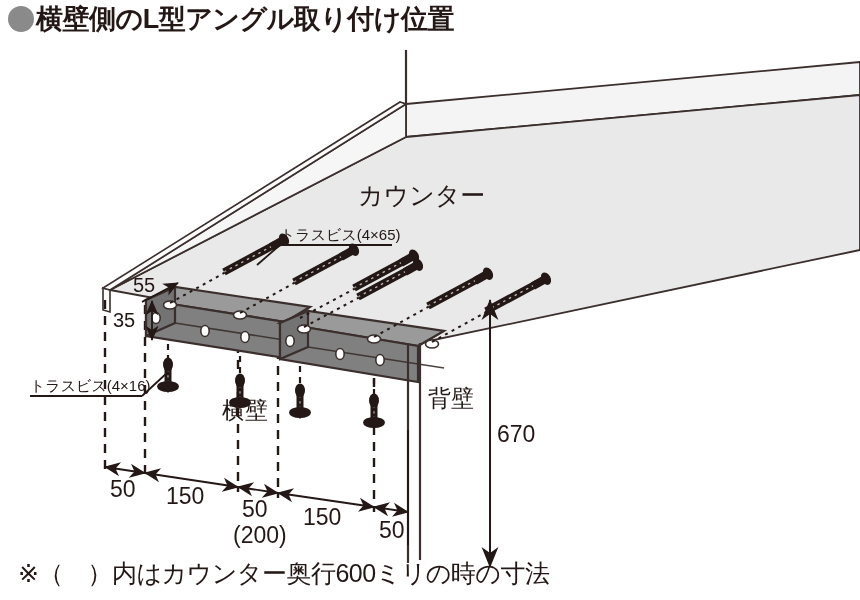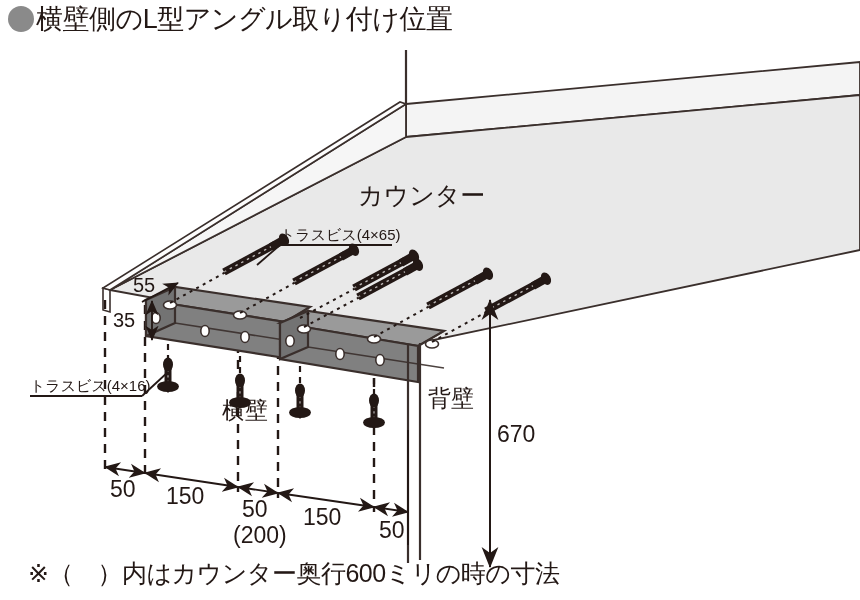--- a/index.html
+++ b/index.html
@@ -5,24 +5,24 @@
   html,body{margin:0;padding:0;background:#fff;}
   body{width:860px;height:600px;overflow:hidden;
        font-family:"Liberation Sans","DejaVu Sans",sans-serif;color:#231815;}
   #stage{position:relative;width:860px;height:600px;background:#ffffff;}
 
   
   .title-row{position:absolute;left:8px;top:4px;display:flex;align-items:center;}
   .bullet{width:26px;height:26px;border-radius:50%;background:#8a8a8a;display:inline-block;
           margin-right:2px;}
   .title-text{font-size:27px;line-height:30px;letter-spacing:-0.5px;color:#231815;
-              white-space:nowrap;font-weight:400;text-align:center;}
-
-  
-  .footnote{position:absolute;left:28px;top:558px;font-size:25px;line-height:30px;
+              white-space:nowrap;font-weight:700;text-align:center;}
+
+  
+  .footnote{position:absolute;left:18px;top:558px;font-size:25px;line-height:30px;
             letter-spacing:-0.5px;color:#231815;white-space:nowrap;}
 
   
   svg.diagram{position:absolute;left:0;top:0;width:860px;height:600px;}
 
   
   .lbl{font-family:"Liberation Sans","DejaVu Sans",sans-serif;fill:#231815;}
   .lbl-jp-big{font-size:25px;}
   .lbl-jp-med{font-size:23px;}
   .lbl-small{font-size:15px;}

